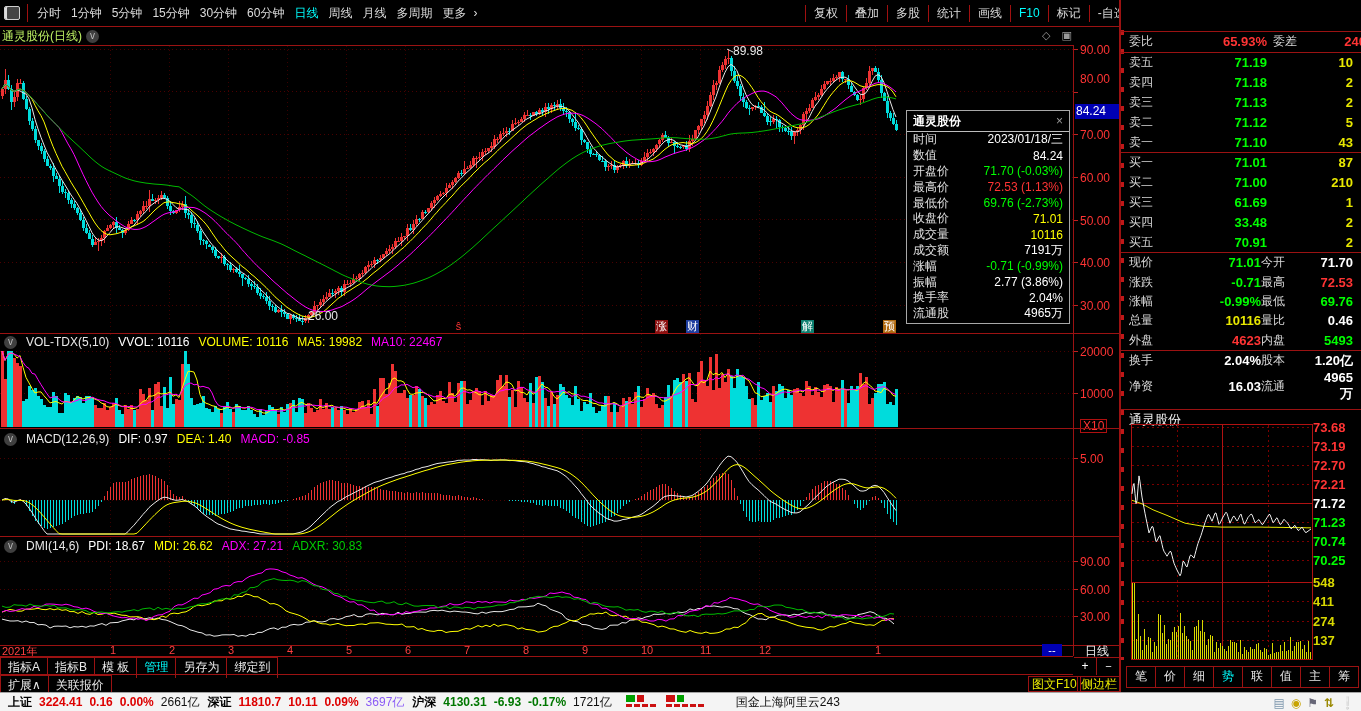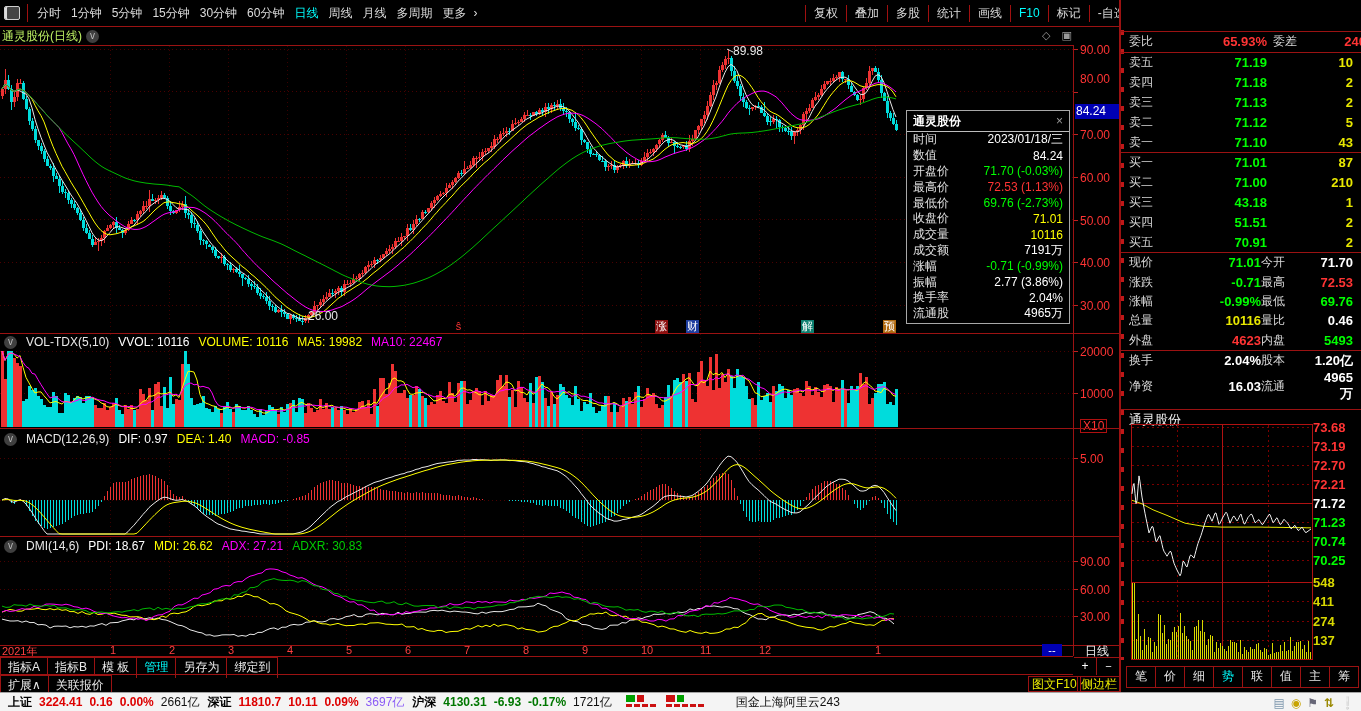--- a/index.html
+++ b/index.html
@@ -1502,26 +1502,26 @@
           <span class="pr" style="color: rgb(0, 255, 0);">71.01</span>
           <span class="qt" style="color: rgb(232, 232, 0);">87</span>
         </div>
         <div class="book-row">
           <span class="lb">买二</span>
           <span class="pr" style="color: rgb(0, 255, 0);">71.00</span>
           <span class="qt" style="color: rgb(232, 232, 0);">210</span>
         </div>
         <div class="book-row">
           <span class="lb">买三</span>
-          <span class="pr" style="color: rgb(0, 255, 0);">43.18</span>
+          <span class="pr" style="color: rgb(0, 255, 0);">61.69</span>
           <span class="qt" style="color: rgb(232, 232, 0);">1</span>
         </div>
         <div class="book-row">
           <span class="lb">买四</span>
-          <span class="pr" style="color: rgb(0, 255, 0);">51.51</span>
+          <span class="pr" style="color: rgb(0, 255, 0);">33.48</span>
           <span class="qt" style="color: rgb(232, 232, 0);">2</span>
         </div>
         <div class="book-row">
           <span class="lb">买五</span>
           <span class="pr" style="color: rgb(0, 255, 0);">70.91</span>
           <span class="qt" style="color: rgb(232, 232, 0);">2</span>
         </div>
       </div>
     <div class="hline" style="top:252px;"></div>
     <div id="quote-rows" style="position:absolute;top:253px;left:0;width:237px;">

